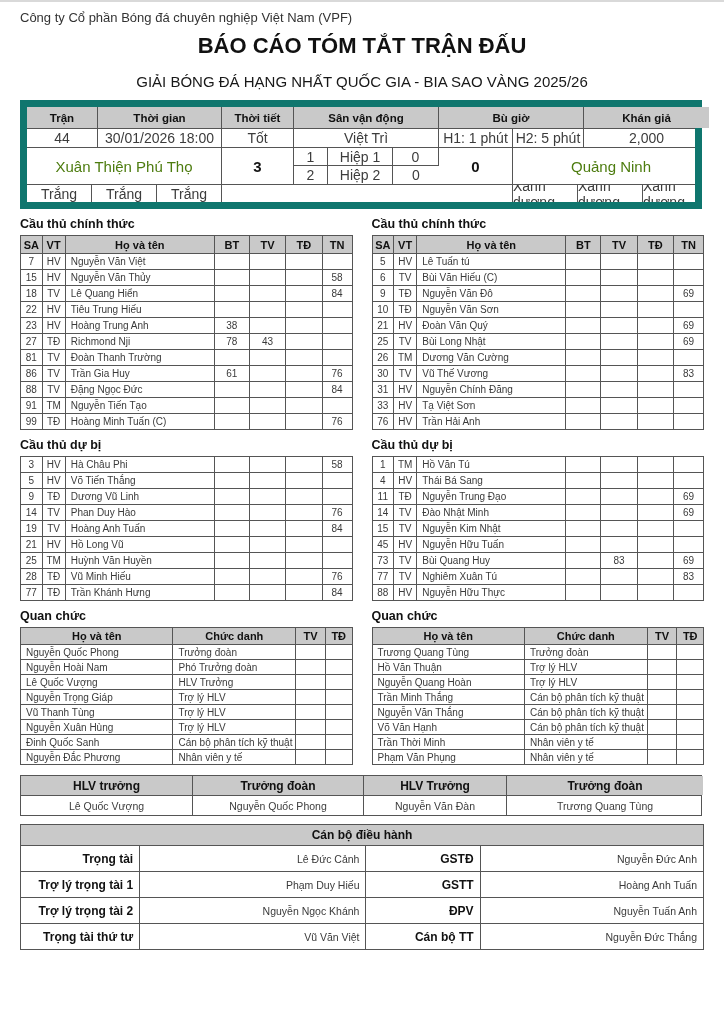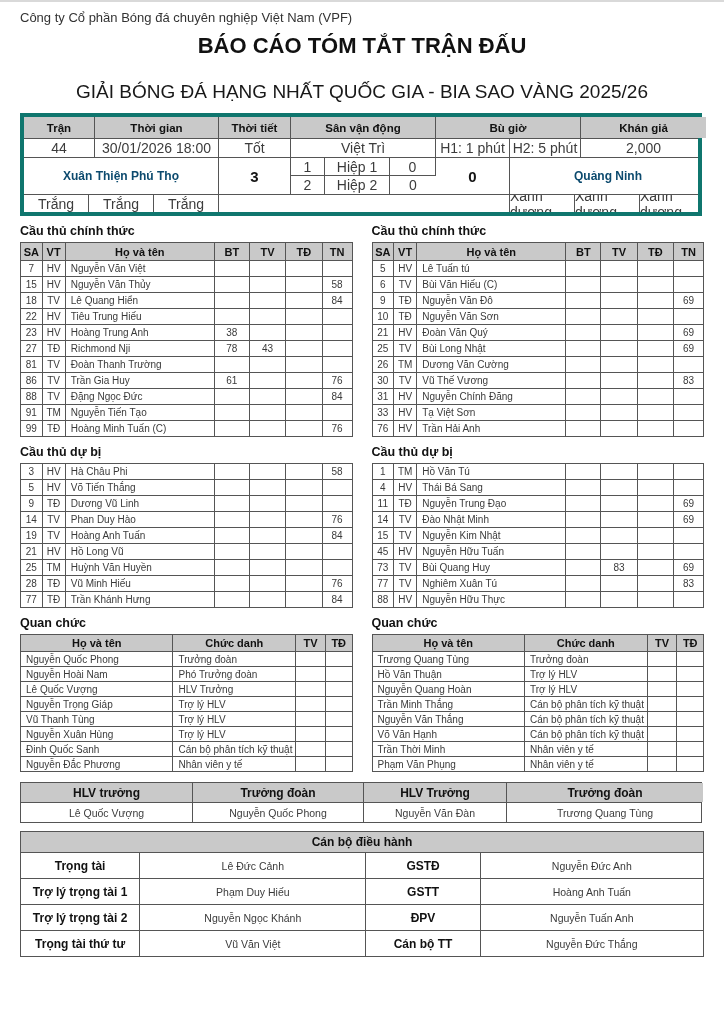--- a/index.html
+++ b/index.html
@@ -5,37 +5,37 @@
   * { margin:0; padding:0; box-sizing:border-box; }
   html,body { background:#ffffff; }
   body {
     width:724px; height:1024px;
     font-family:"Liberation Sans","DejaVu Sans",sans-serif;
     color:#222; overflow:hidden;
   }
   .page { width:724px; height:1024px; padding:4px 20px 0; border-top:2px solid #d9d9d9; position:relative; }
 
   .company { font-size:13px; color:#333; margin:4px 0 6px; }
-  .title   { text-align:center; font-size:22px; font-weight:bold; color:#111; margin:8px 0 22px; }
-  .subtitle{ text-align:center; font-size:19px; color:#181818; margin:0 0 10px; }
+  .title   { text-align:center; font-size:22px; font-weight:bold; color:#111; margin:8px 0 14px; }
+  .subtitle{ text-align:center; font-size:15px; color:#181818; margin:0 0 10px; }
 
   
-  .matchbox { border:4px solid #0f766e; width:682px; }
+  .matchbox { border:7px solid #0f766e; width:682px; }
   .mrow { display:grid; border-bottom:1px solid #555; }
   .mrow:last-child { border-bottom:none; }
   .mrow-head  { grid-template-columns:71px 124px 72px 145px 145px 125px; height:22px; }
   .mrow-data  { grid-template-columns:71px 124px 72px 145px 74px 71px 125px; height:19px; }
   .mrow-score { grid-template-columns:195px 72px 34px 65px 46px 74px 196px; grid-template-rows:18px 18px; }
   .mrow-kit   { grid-template-columns:65px 65px 65px 291px 65px 65px 66px; height:17px; }
   .mcell { border-right:1px solid #555; display:flex; align-items:center; justify-content:center;
            font-size:14px; color:#3c3c3c; overflow:hidden; }
   .mcell:last-child, .mcell.edge { border-right:none; }
   .mhead { background:#c9c9c9; font-weight:bold; font-size:11.5px; color:#111; }
   .tall  { grid-row:1 / 3; }
-  .teamname { font-size:12px; font-weight:bold; color:#0c4a6e; }
+  .teamname { font-size:15px; font-weight:normal; color:#4d7c0f; }
   .bigscore { font-size:15px; font-weight:bold; color:#141414; }
   .sub-b { border-bottom:1px solid #555; }
 
   
   .cols { display:flex; gap:19px; }
   .col  { flex:1; min-width:0; }
   .sect-title { font-size:12.5px; font-weight:bold; color:#111; margin:8px 0 4px; }
 
   table { border-collapse:collapse; width:100%; table-layout:fixed; }
   .ptable th, .ptable td, .otable th, .otable td, .mo-table td, .mo-table th { border:1px solid #555; }
@@ -56,21 +56,21 @@
   .ccell { border-right:1px solid #555; display:flex; align-items:center; justify-content:center;
            font-size:10.5px; color:#3c3c3c; }
   .ccell:last-child { border-right:none; }
   .chead { background:#c9c9c9; font-weight:bold; font-size:12px; color:#111; }
 
   
   .mo-wrap { margin-top:8px; }
   .mo-table col.c1 { width:119px; } .mo-table col.c2 { width:226px; }
   .mo-table col.c3 { width:114px; } .mo-table col.c4 { width:223px; }
   .mo-table th.caption { background:#c9c9c9; font-size:12px; font-weight:bold; color:#111; height:21px; text-align:center; }
-  .mo-table td { height:26px; font-size:10.5px; color:#3a3a3a; padding:2px 6px; text-align:center; vertical-align:middle;margin-left:20px; }
+  .mo-table td { height:26px; font-size:10.5px; color:#3a3a3a; padding:2px 6px; text-align:right; vertical-align:middle;margin-left:20px; }
   .mo-table td.mo-label { font-weight:bold; font-size:12px; color:#111; }
 </style>
 </head>
 <body>
 
 <div class="page">
 
   <div class="company">Công ty Cổ phần Bóng đá chuyên nghiệp Việt Nam (VPF)</div>
   <div class="title">BÁO CÁO TÓM TẮT TRẬN ĐẤU</div>
   <div class="subtitle">GIẢI BÓNG ĐÁ HẠNG NHẤT QUỐC GIA - BIA SAO VÀNG 2025/26</div>

